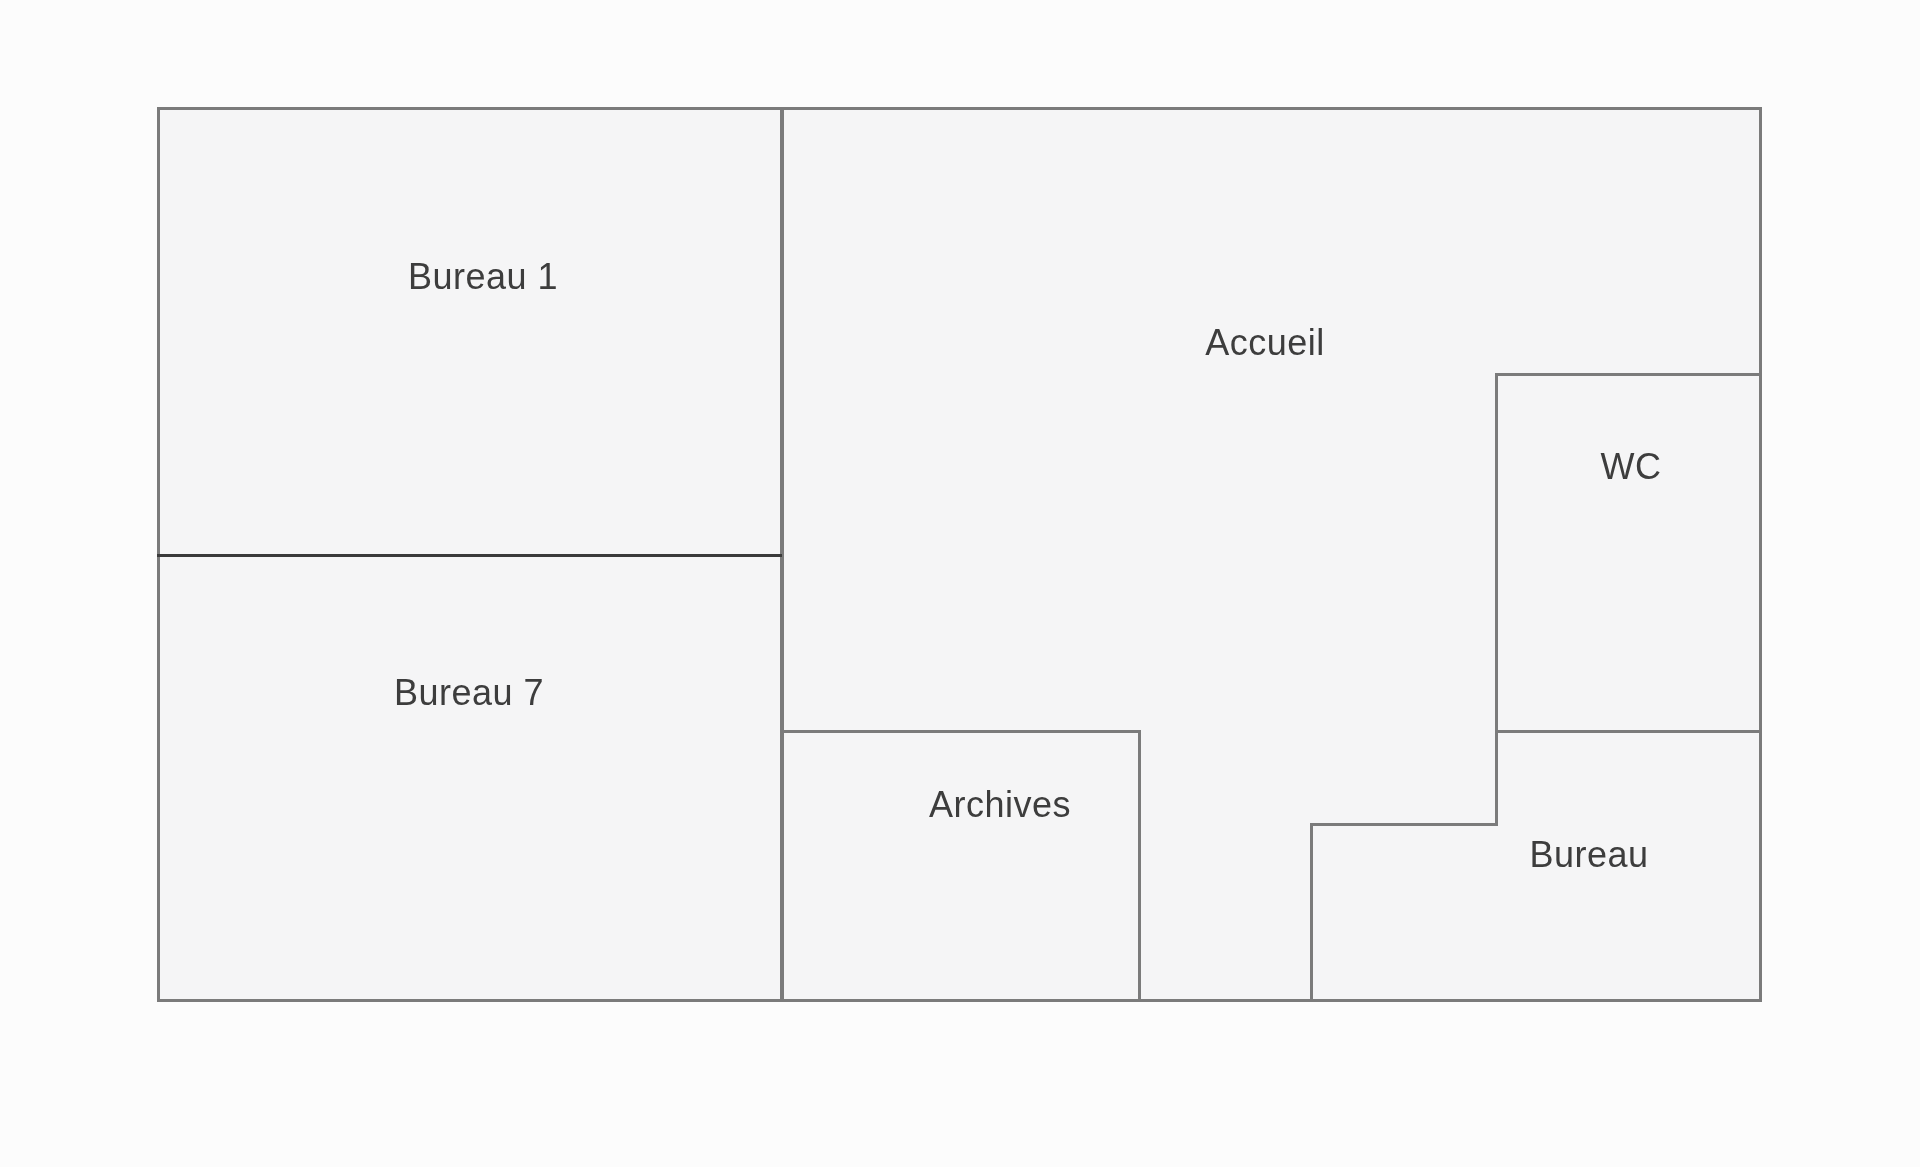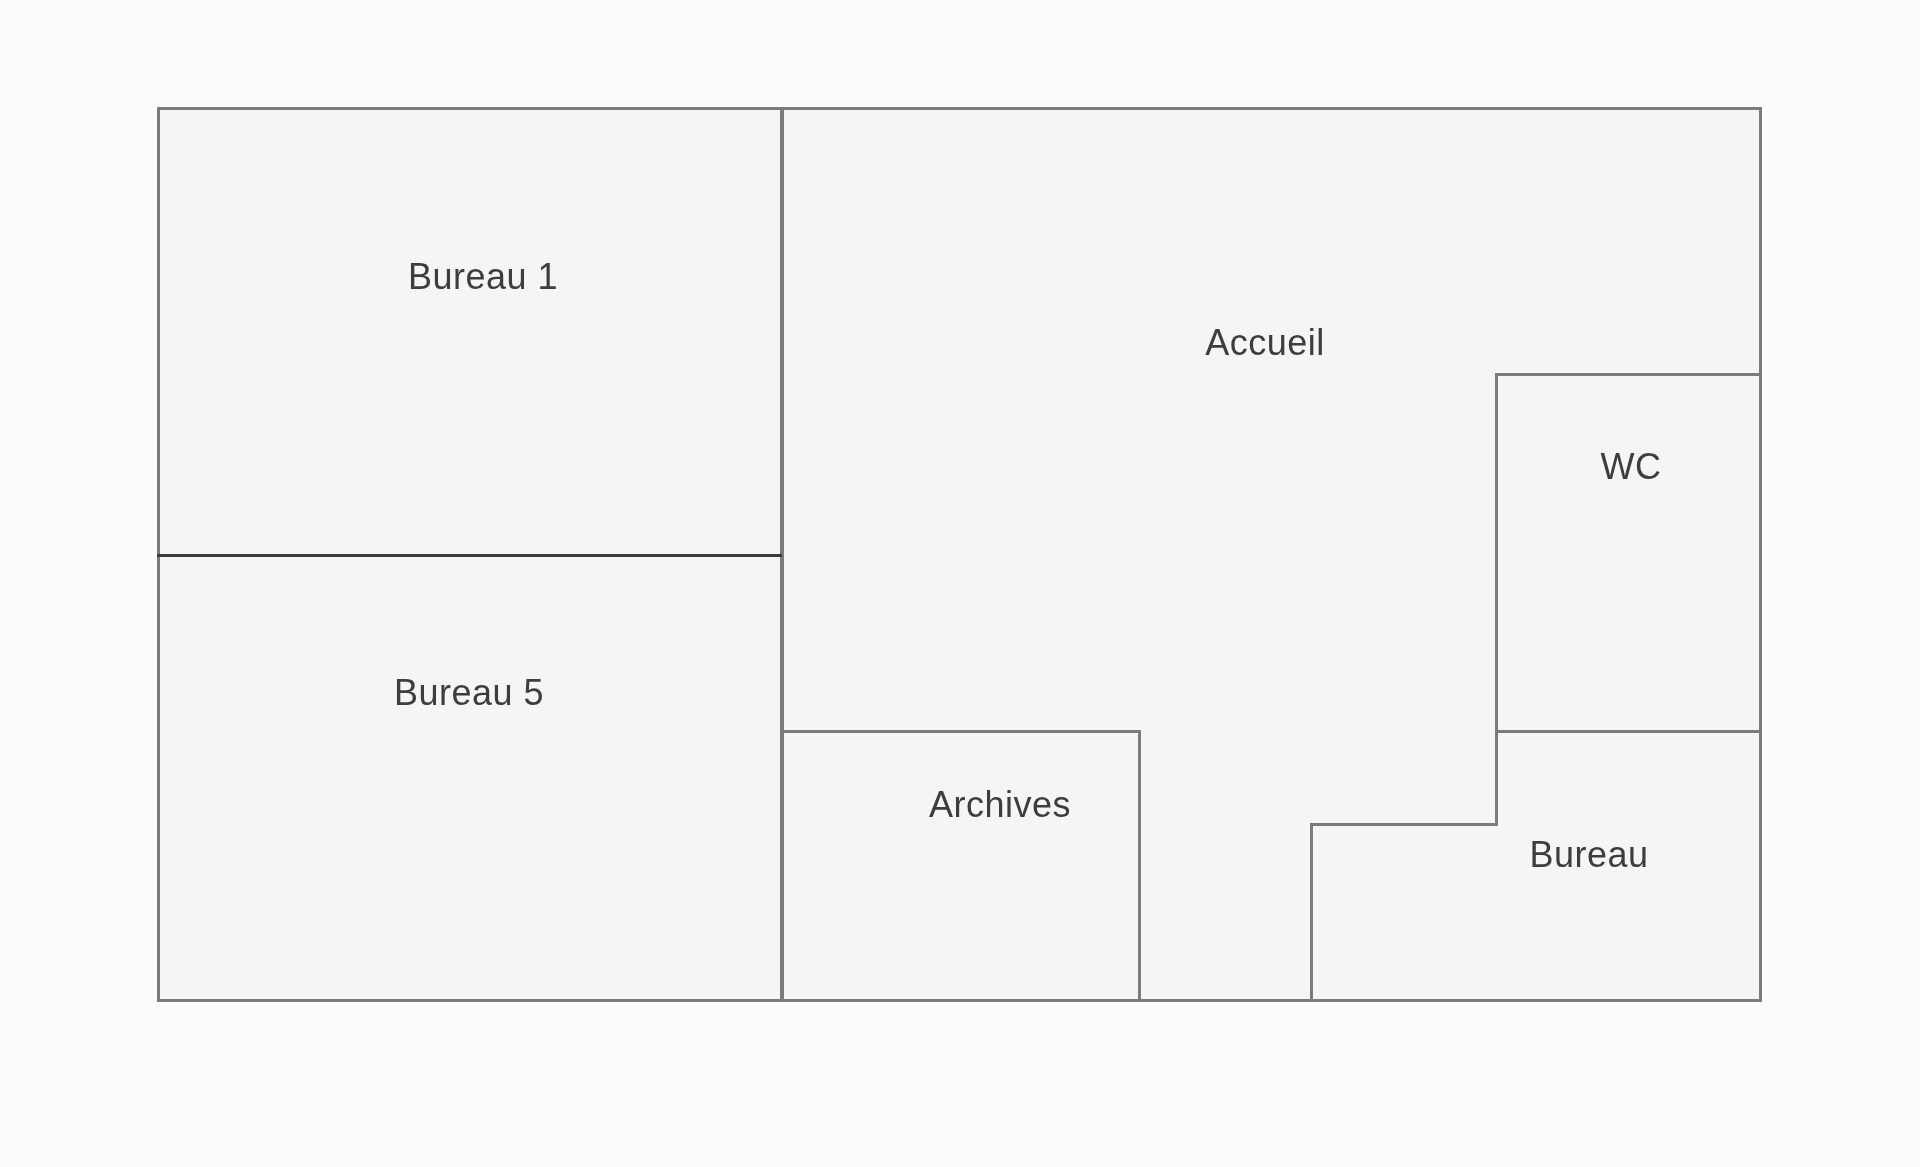--- a/index.html
+++ b/index.html
@@ -66,21 +66,21 @@
   <div class="wall" style="left:1495px; top:373px; width:3px; height:453px;"></div>
 
   <div class="wall" style="left:1498px; top:730px; width:264px; height:3px;"></div>
 
   <div class="wall" style="left:1310px; top:823px; width:188px; height:3px;"></div>
 
   <div class="wall" style="left:1310px; top:823px; width:3px; height:179px;"></div>
 
   <div class="room-label" style="left:483px; top:277px;">Bureau 1</div>
 
-  <div class="room-label" style="left:469px; top:693px;">Bureau 5</div>
+  <div class="room-label" style="left:469px; top:693px;">Bureau 7</div>
 
   <div class="room-label" style="left:1237px; top:343px;margin-left:28px;">Accueil</div>
 
   <div class="room-label" style="left:1000px; top:805px;">Archives</div>
 
   <div class="room-label" style="left:1631px; top:467px;">WC</div>
 
   <div class="room-label" style="left:1589px; top:855px;">Bureau</div>
 
 </div>

